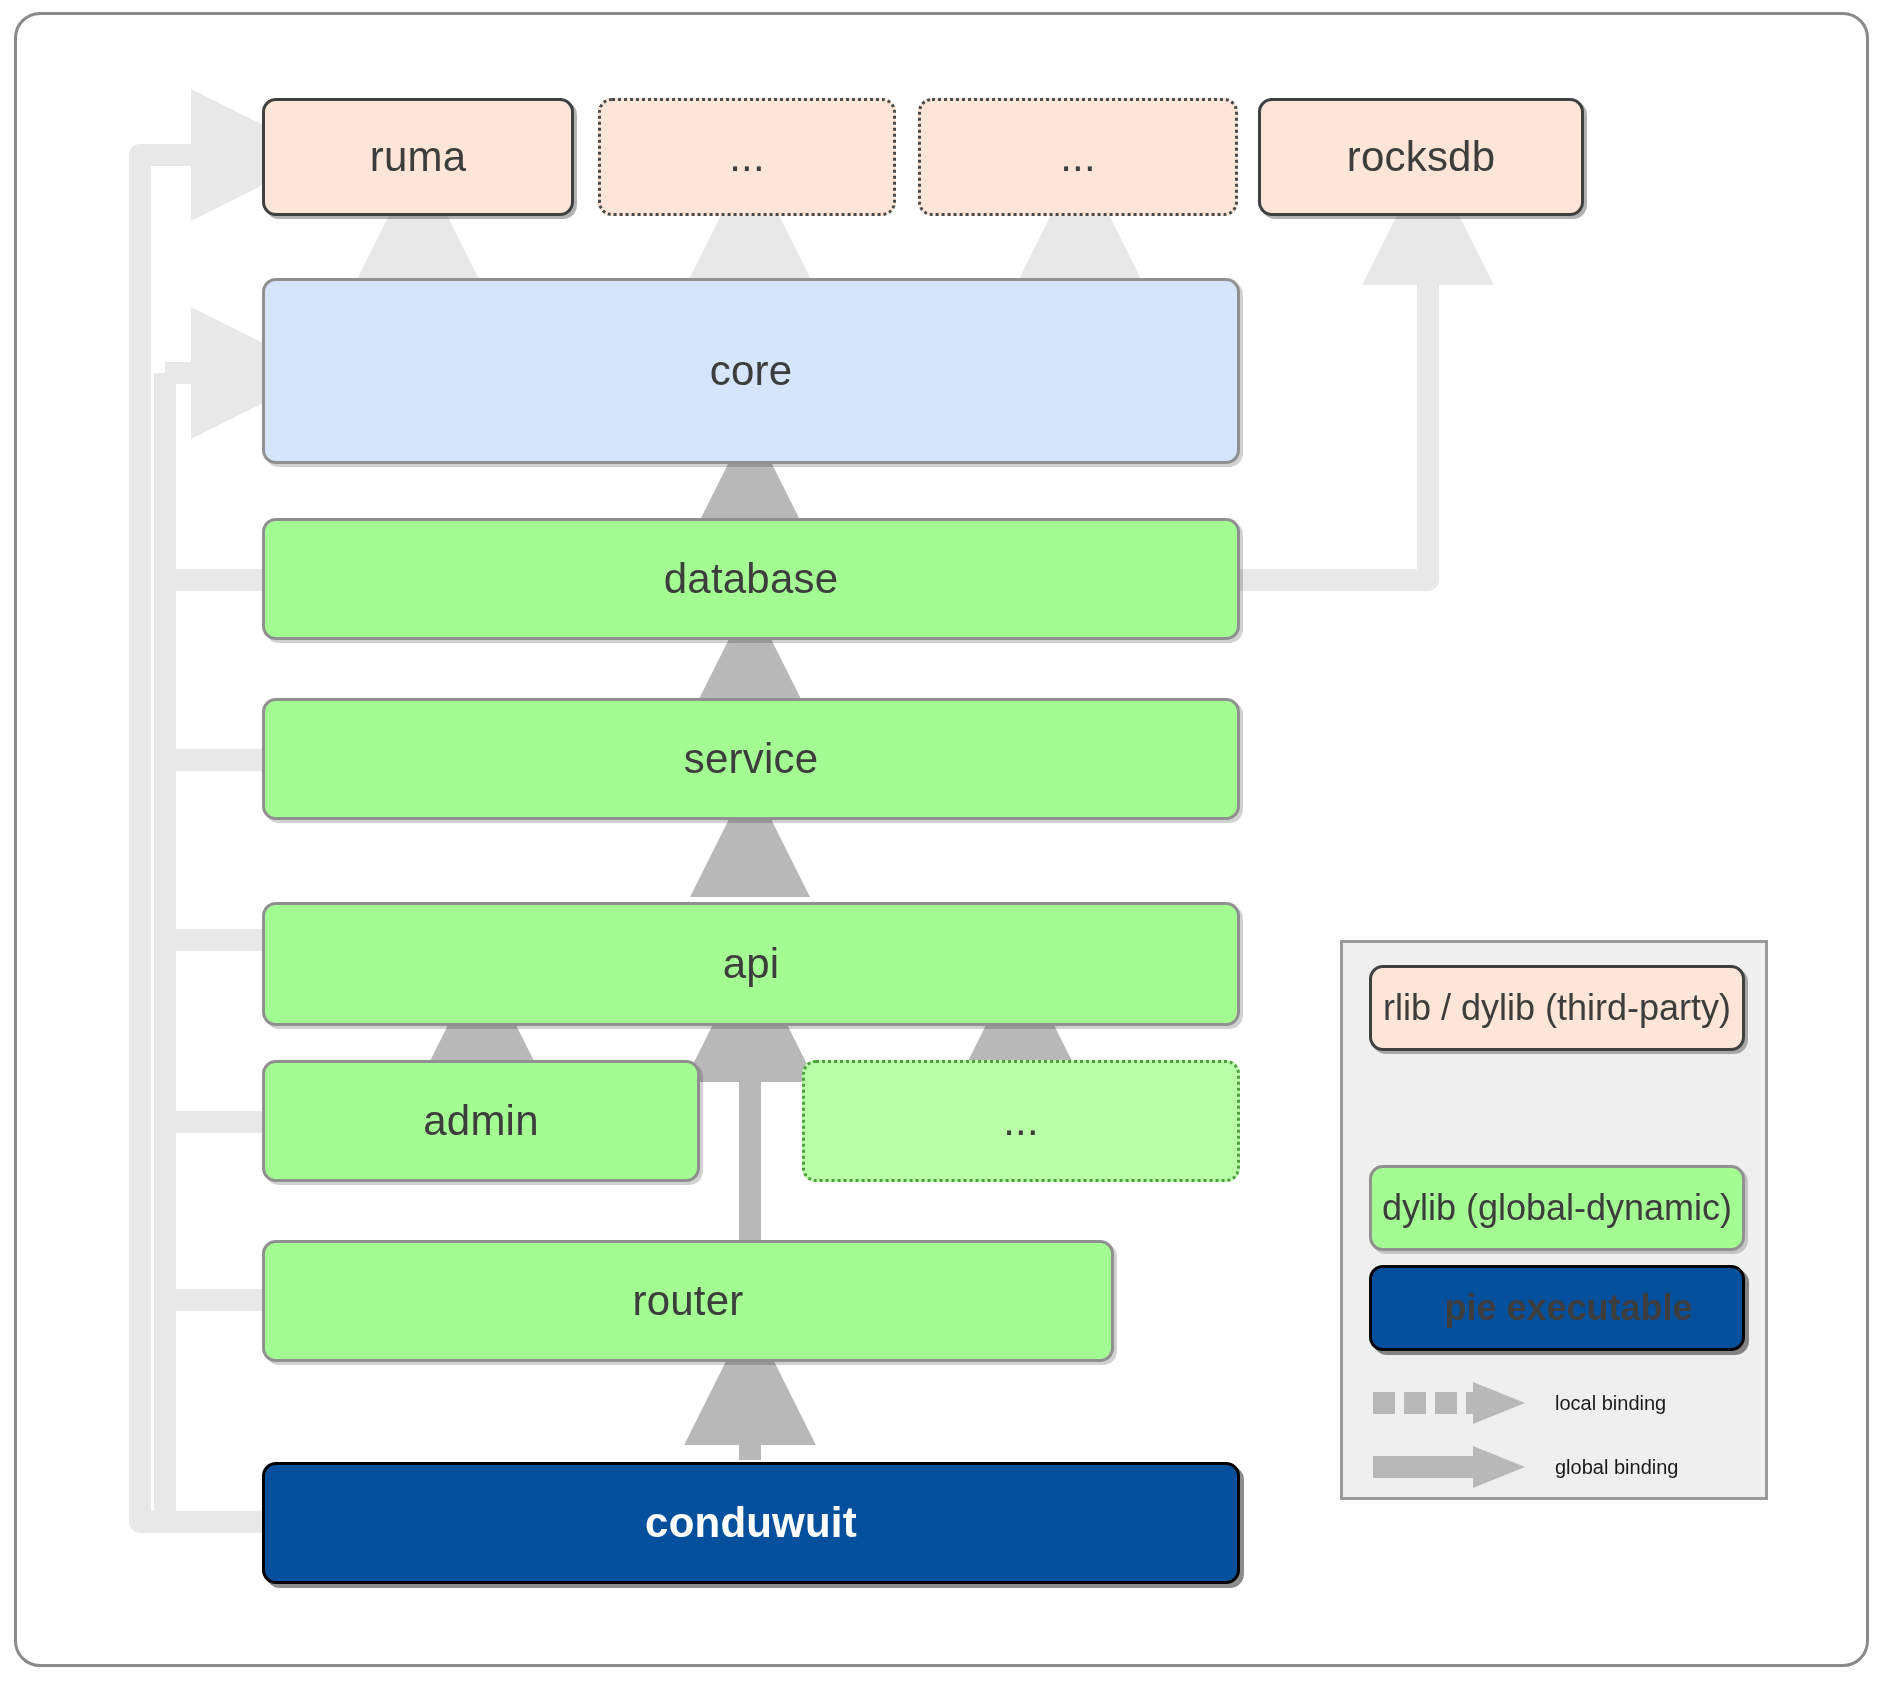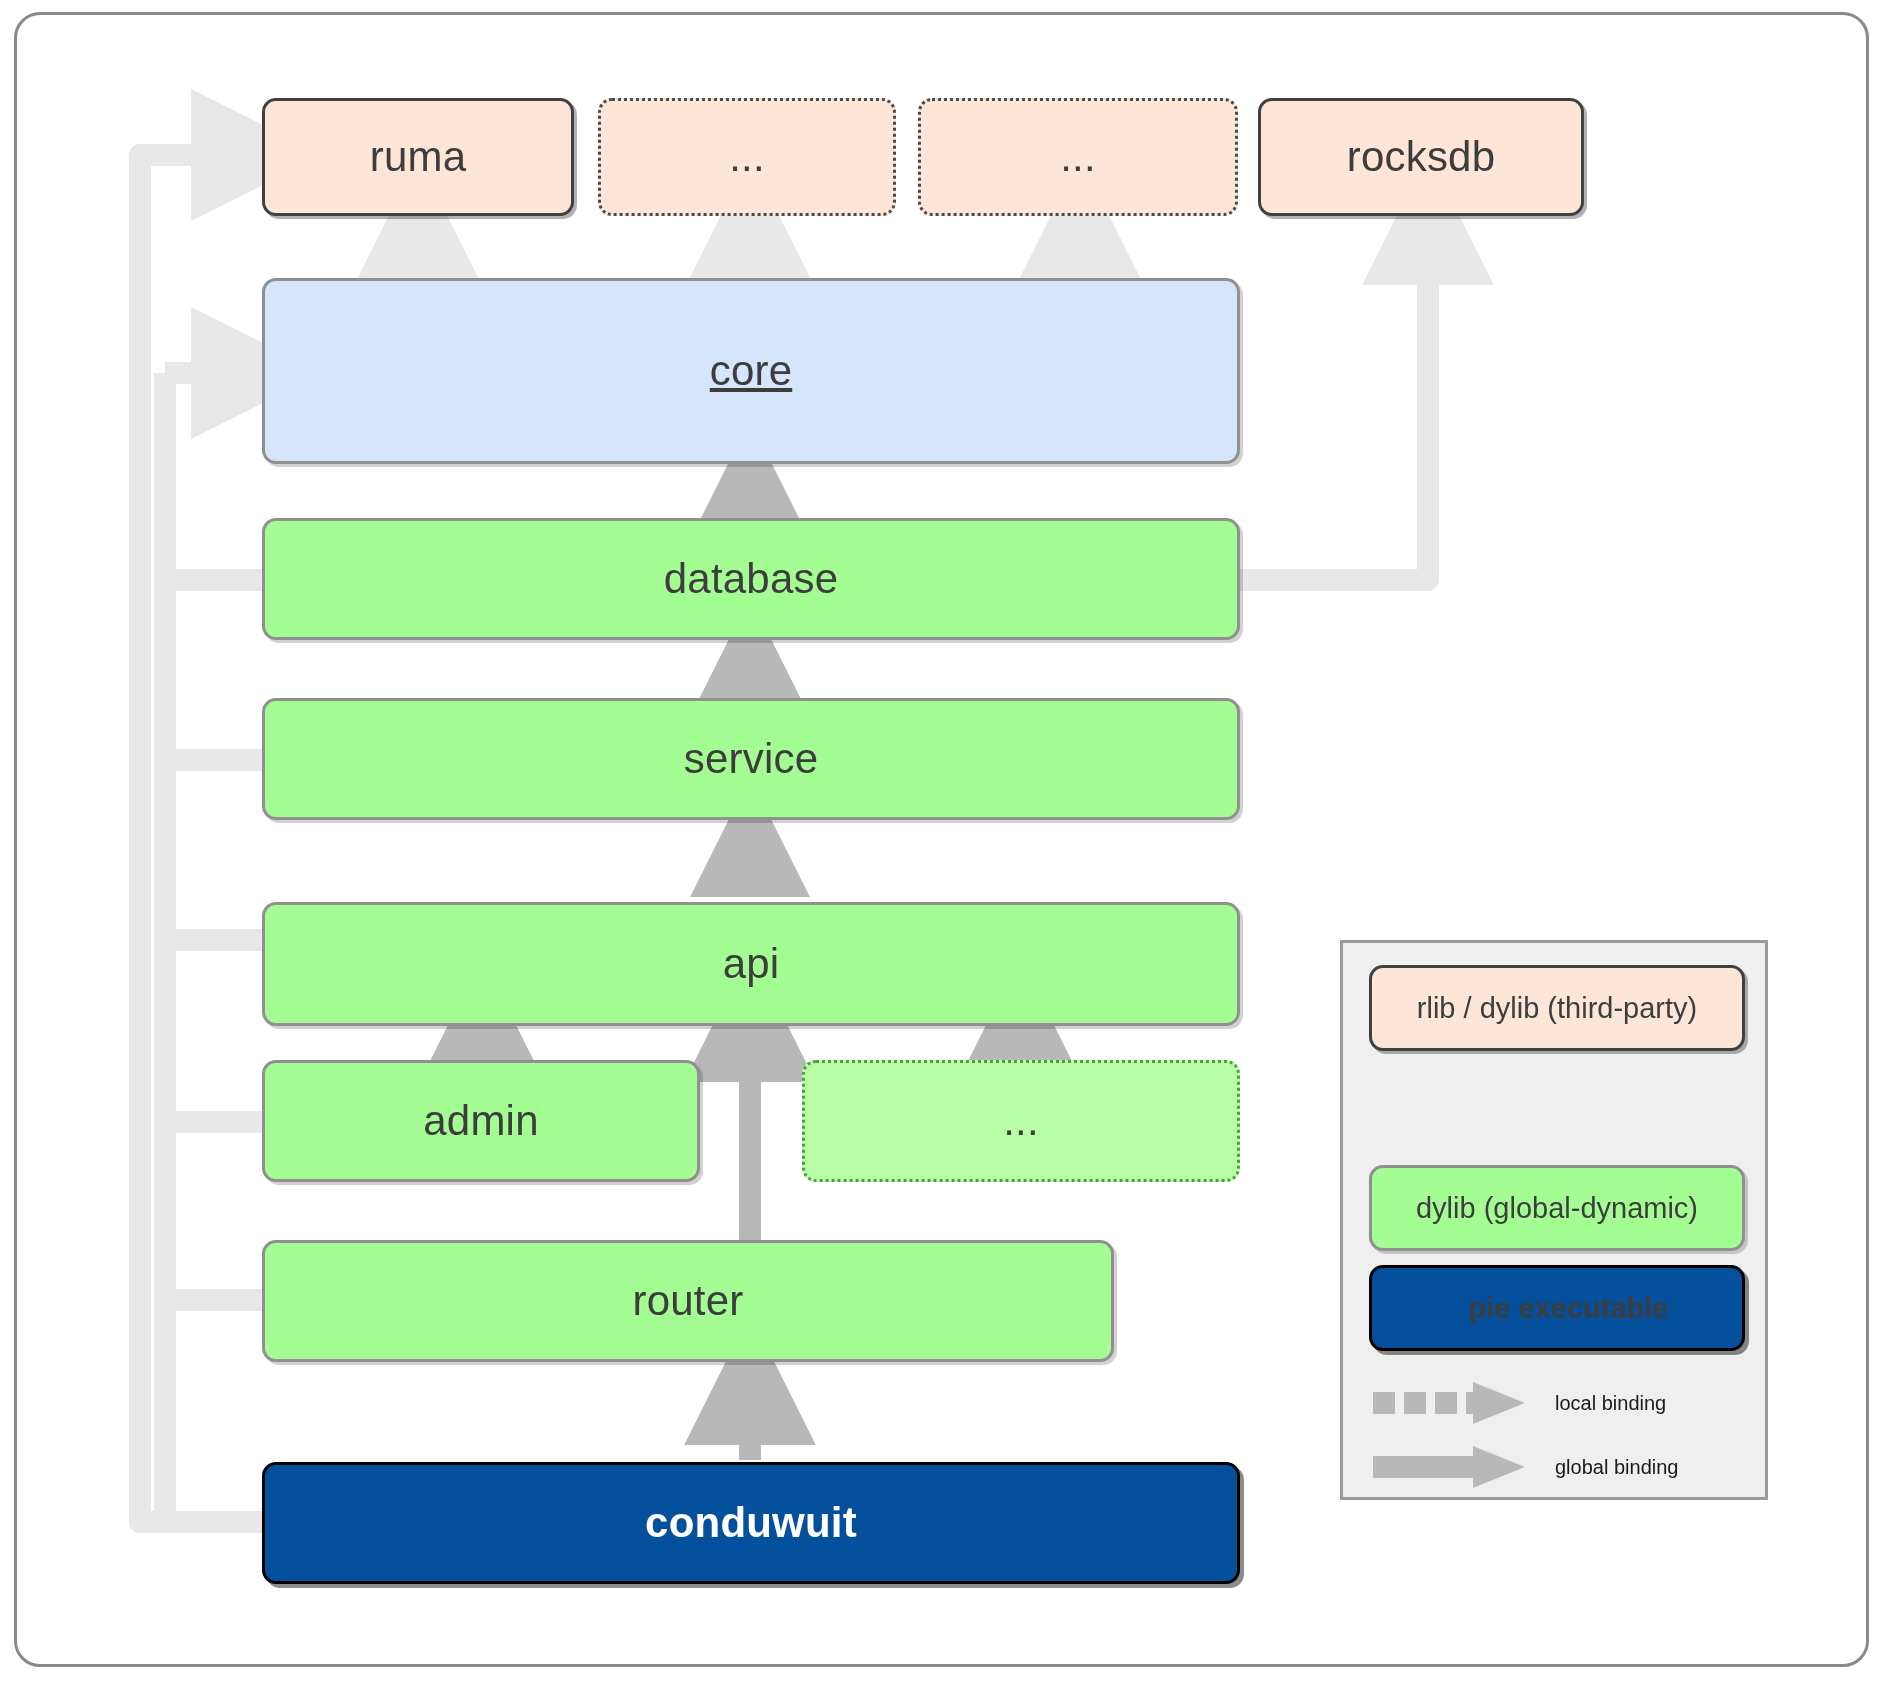--- a/index.html
+++ b/index.html
@@ -67,21 +67,21 @@
   .lg-box {
     position: absolute;
     left: 26px;
     width: 376px;
     height: 86px;
     box-sizing: border-box;
     display: flex;
     align-items: center;
     justify-content: center;
     border-radius: 14px;
-    font-size: 29px;
+    font-size: 36px;
     color: #3d3d3d;
   }
   .lg-row {
     position: absolute;
     left: 26px;
     width: 380px;
     height: 60px;
     display: flex;
     align-items: center;
   }
@@ -158,21 +158,21 @@
   </div>
 
   <div class="node k-orange-dotted" style="left:918px; top:98px; width:320px; height:118px;">
     <span class="node-label">...</span>
   </div>
 
   <div class="node k-orange" style="left:1258px; top:98px; width:326px; height:118px;">
     <span class="node-label">rocksdb</span>
   </div>
 
-  <div class="node k-blue" style="left:262px; top:278px; width:978px; height:186px;text-decoration:underline;">
+  <div class="node k-blue" style="left:262px; top:278px; width:978px; height:186px;">
     <span class="node-label">core</span>
   </div>
 
   <div class="node k-green" style="left:262px; top:518px; width:978px; height:122px;">
     <span class="node-label">database</span>
   </div>
 
   <div class="node k-green" style="left:262px; top:698px; width:978px; height:122px;">
     <span class="node-label">service</span>
   </div>

